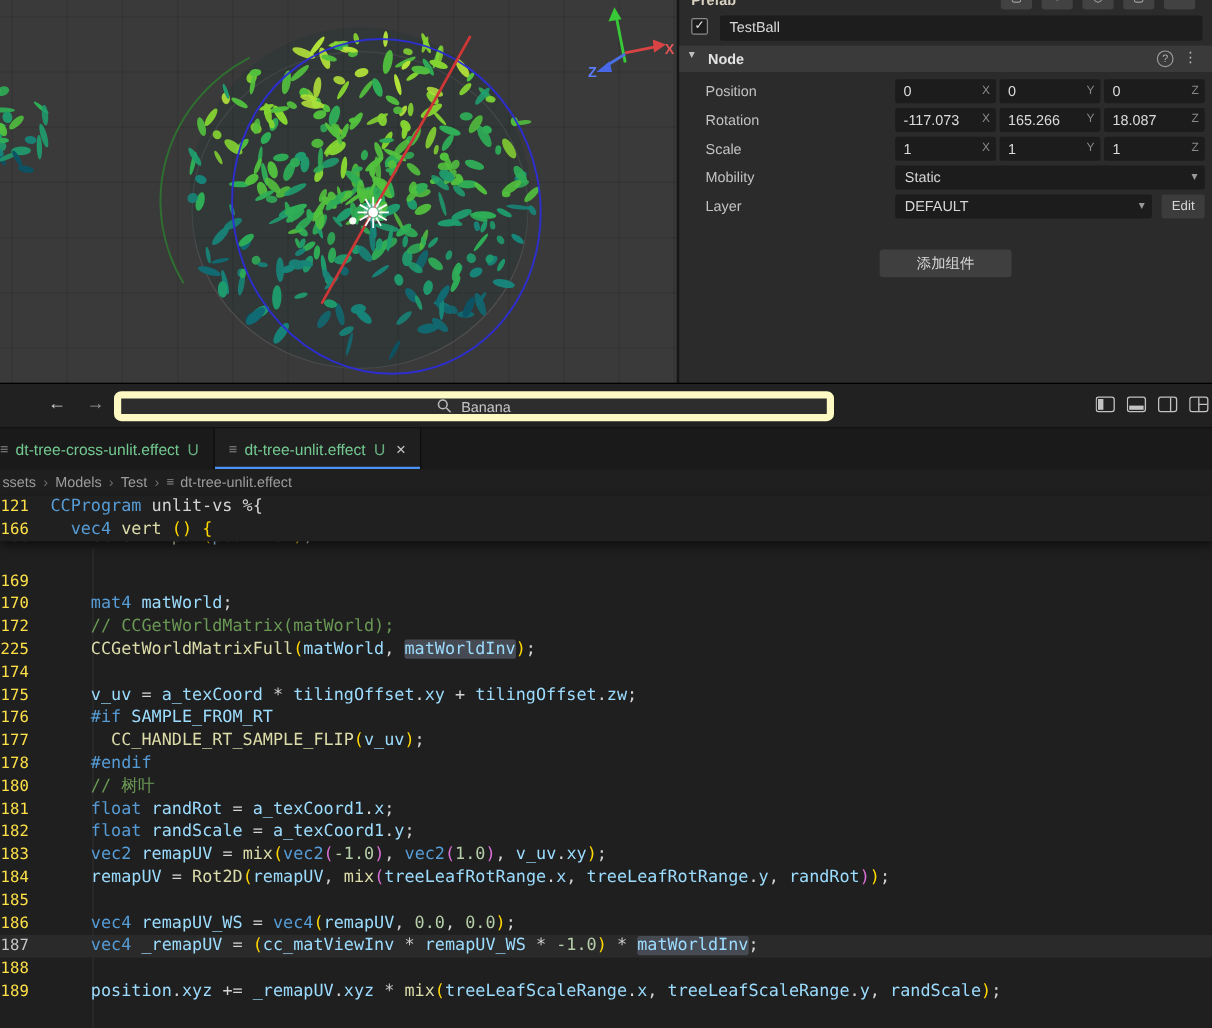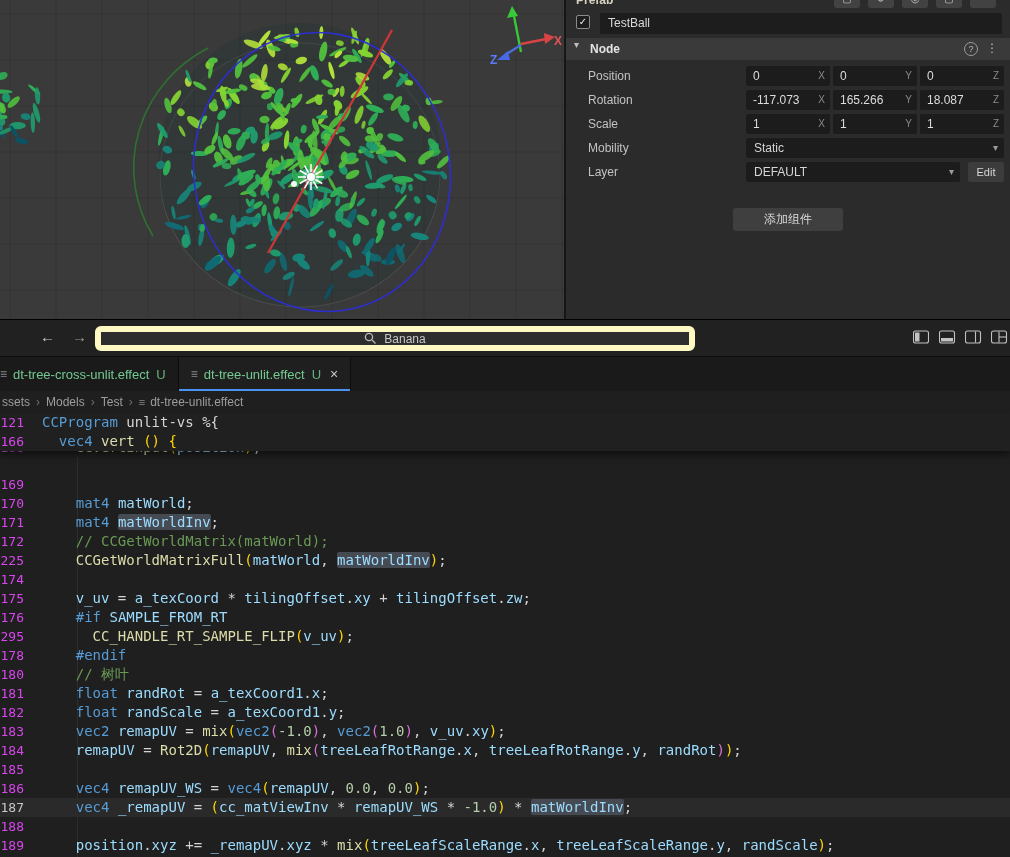--- a/index.html
+++ b/index.html
@@ -71,21 +71,21 @@
   
   .editor { position:absolute; top:413px; left:0; width:1010px; height:444px; background:#1f1f1f;
             font-family:"DejaVu Sans Mono", monospace; font-size:14px; }
   .guide { position:absolute; left:77px; top:44px; bottom:0; width:1px; background:#2d2d2d; z-index:0; }
   .lines { position:absolute; top:62px; left:0; right:0; z-index:1; }
   .cliprow { position:absolute; top:38px; left:0; right:0; height:6px; overflow:hidden; z-index:1; }
   .cliprow .line { margin-top:-13px; }
   .sticky { position:absolute; top:0; left:0; right:0; height:38px; background:#202020;
             box-shadow:0 4px 7px rgba(0,0,0,.5); z-index:3; }
   .line { height:19px; line-height:19px; white-space:pre; }
-  .ln { display:inline-block; width:42px; padding-right:18px; text-align:right; color:#d946ef; font-size:13px; }
+  .ln { display:inline-block; width:42px; padding-right:18px; text-align:right; color:#fde047; font-size:13px; }
   .line.cur { background:#2a2a2a; }
   .line.cur .ln { color:#c6c6c6; }
   .k { color:#569cd6; } .f { color:#dcdcaa; } .v { color:#9cdcfe; } .n { color:#b5cea8; }
   .c { color:#6a9955; } .o { color:#d4d4d4; } .p1 { color:#ffd700; } .p2 { color:#da70d6; }
   .vh { color:#9cdcfe; background:#464a52; border-radius:2px; }
 </style>
 </head>
 <body>
 
 <div class="app">
@@ -688,27 +688,26 @@
       <span class="bc-sep">›</span>
       <span class="bc-fileicon">≡</span>
       <span class="bc-item">dt-tree-unlit.effect</span>
     </div>
 
   <div class="editor">
     <div class="guide"></div>
     <div class="lines">
         <div class="line"><span class="ln">169</span><span></span></div>
         <div class="line"><span class="ln">170</span><span><span class="o">    </span><span class="k">mat4</span><span class="o"> </span><span class="v">matWorld</span><span class="o">;</span></span></div>
-        <div class="line"><span class="ln">171</span><span><span class="o">    </span><span class="k">mat4</span><span class="o"> </span><span class="vh">matWorldInv</span><span class="o">;</span></span></div>
         <div class="line"><span class="ln">172</span><span><span class="o">    </span><span class="c">// CCGetWorldMatrix(matWorld);</span></span></div>
         <div class="line"><span class="ln">225</span><span><span class="o">    </span><span class="f">CCGetWorldMatrixFull</span><span class="p1">(</span><span class="v">matWorld</span><span class="o">, </span><span class="vh">matWorldInv</span><span class="p1">)</span><span class="o">;</span></span></div>
         <div class="line"><span class="ln">174</span><span></span></div>
         <div class="line"><span class="ln">175</span><span><span class="o">    </span><span class="v">v_uv</span><span class="o"> = </span><span class="v">a_texCoord</span><span class="o"> * </span><span class="v">tilingOffset</span><span class="o">.</span><span class="v">xy</span><span class="o"> + </span><span class="v">tilingOffset</span><span class="o">.</span><span class="v">zw</span><span class="o">;</span></span></div>
         <div class="line"><span class="ln">176</span><span><span class="o">    </span><span class="k">#if</span><span class="o"> </span><span class="v">SAMPLE_FROM_RT</span></span></div>
-        <div class="line"><span class="ln">295</span><span><span class="o">      </span><span class="f">CC_HANDLE_RT_SAMPLE_FLIP</span><span class="p1">(</span><span class="v">v_uv</span><span class="p1">)</span><span class="o">;</span></span></div>
+        <div class="line"><span class="ln">177</span><span><span class="o">      </span><span class="f">CC_HANDLE_RT_SAMPLE_FLIP</span><span class="p1">(</span><span class="v">v_uv</span><span class="p1">)</span><span class="o">;</span></span></div>
         <div class="line"><span class="ln">178</span><span><span class="o">    </span><span class="k">#endif</span></span></div>
         <div class="line"><span class="ln">180</span><span><span class="o">    </span><span class="c">// 树叶</span></span></div>
         <div class="line"><span class="ln">181</span><span><span class="o">    </span><span class="k">float</span><span class="o"> </span><span class="v">randRot</span><span class="o"> = </span><span class="v">a_texCoord1</span><span class="o">.</span><span class="v">x</span><span class="o">;</span></span></div>
         <div class="line"><span class="ln">182</span><span><span class="o">    </span><span class="k">float</span><span class="o"> </span><span class="v">randScale</span><span class="o"> = </span><span class="v">a_texCoord1</span><span class="o">.</span><span class="v">y</span><span class="o">;</span></span></div>
         <div class="line"><span class="ln">183</span><span><span class="o">    </span><span class="k">vec2</span><span class="o"> </span><span class="v">remapUV</span><span class="o"> = </span><span class="f">mix</span><span class="p1">(</span><span class="k">vec2</span><span class="p2">(</span><span class="n">-1.0</span><span class="p2">)</span><span class="o">, </span><span class="k">vec2</span><span class="p2">(</span><span class="n">1.0</span><span class="p2">)</span><span class="o">, </span><span class="v">v_uv</span><span class="o">.</span><span class="v">xy</span><span class="p1">)</span><span class="o">;</span></span></div>
         <div class="line"><span class="ln">184</span><span><span class="o">    </span><span class="v">remapUV</span><span class="o"> = </span><span class="f">Rot2D</span><span class="p1">(</span><span class="v">remapUV</span><span class="o">, </span><span class="f">mix</span><span class="p2">(</span><span class="v">treeLeafRotRange</span><span class="o">.</span><span class="v">x</span><span class="o">, </span><span class="v">treeLeafRotRange</span><span class="o">.</span><span class="v">y</span><span class="o">, </span><span class="v">randRot</span><span class="p2">)</span><span class="p1">)</span><span class="o">;</span></span></div>
         <div class="line"><span class="ln">185</span><span></span></div>
         <div class="line"><span class="ln">186</span><span><span class="o">    </span><span class="k">vec4</span><span class="o"> </span><span class="v">remapUV_WS</span><span class="o"> = </span><span class="k">vec4</span><span class="p1">(</span><span class="v">remapUV</span><span class="o">, </span><span class="n">0.0</span><span class="o">, </span><span class="n">0.0</span><span class="p1">)</span><span class="o">;</span></span></div>
         <div class="line cur"><span class="ln">187</span><span><span class="o">    </span><span class="k">vec4</span><span class="o"> </span><span class="v">_remapUV</span><span class="o"> = </span><span class="p1">(</span><span class="v">cc_matViewInv</span><span class="o"> * </span><span class="v">remapUV_WS</span><span class="o"> * </span><span class="n">-1.0</span><span class="p1">)</span><span class="o"> * </span><span class="vh">matWorldInv</span><span class="o">;</span></span></div>
         <div class="line"><span class="ln">188</span><span></span></div>

